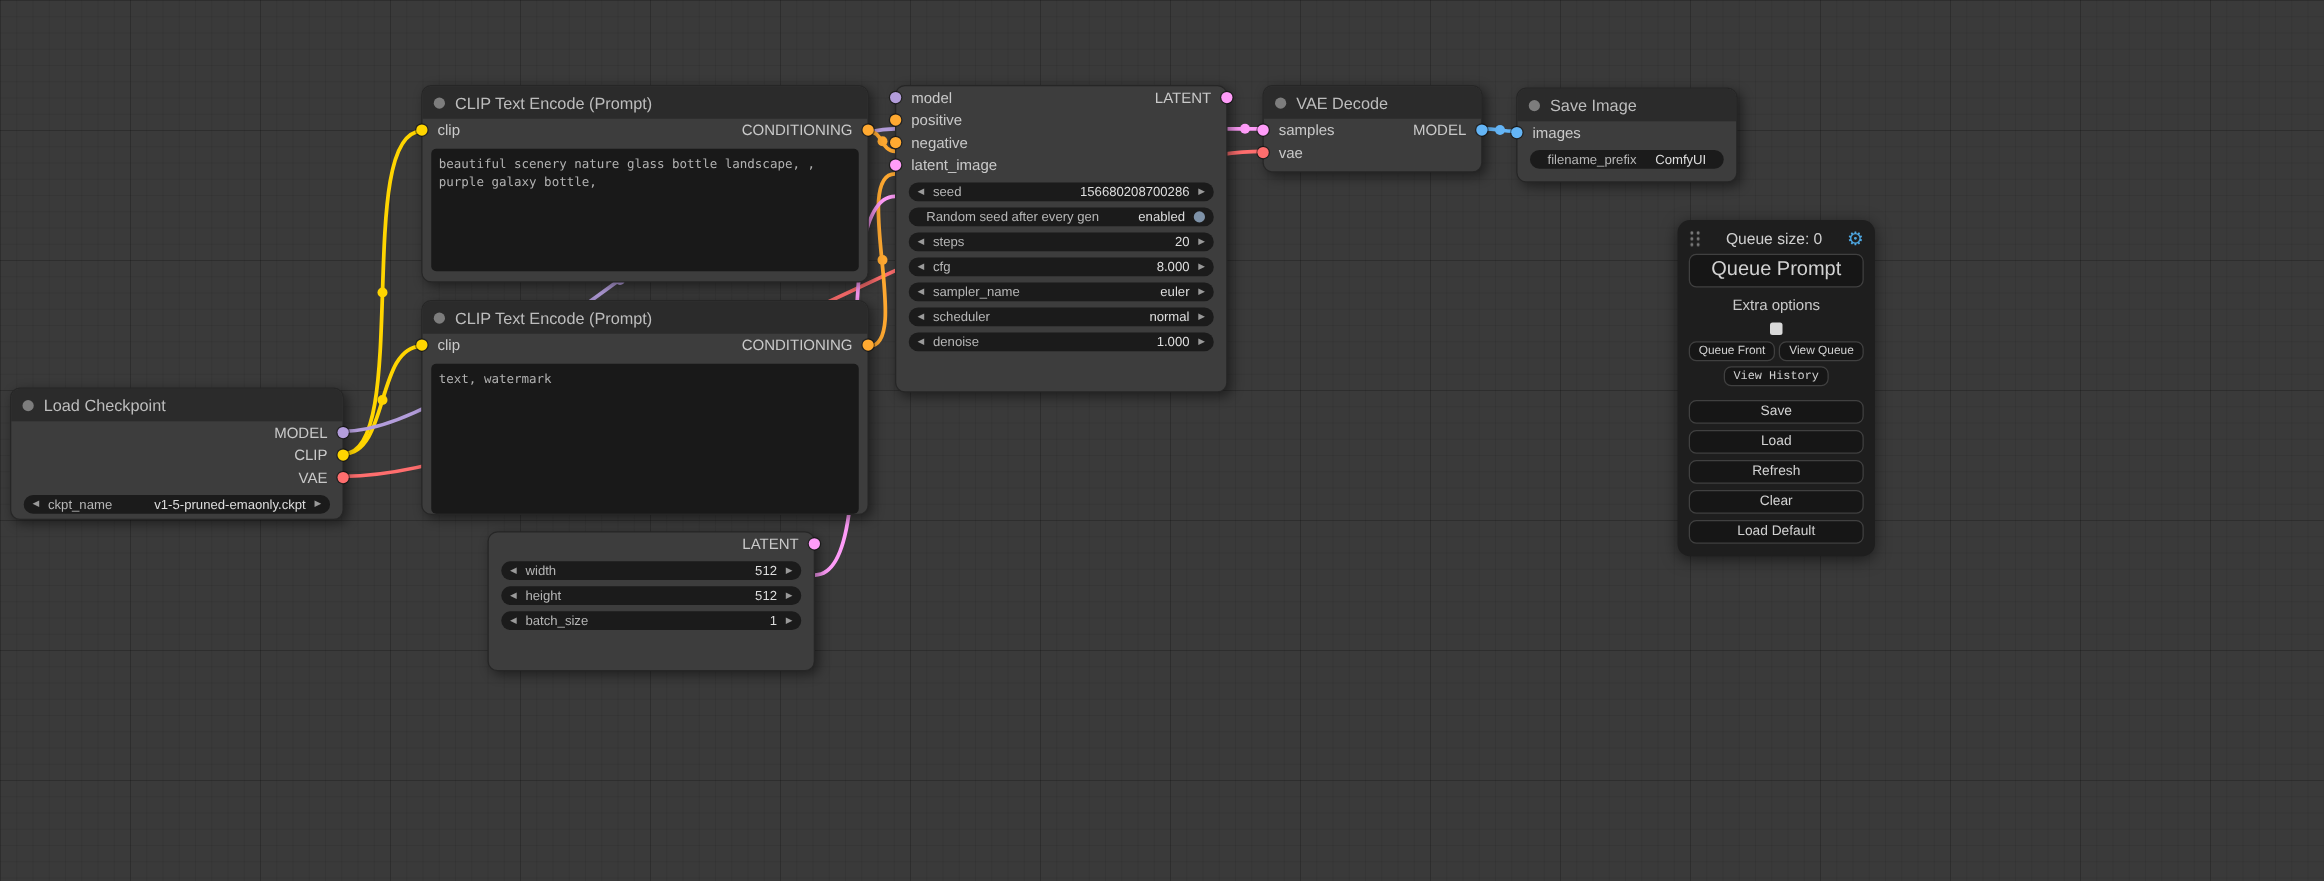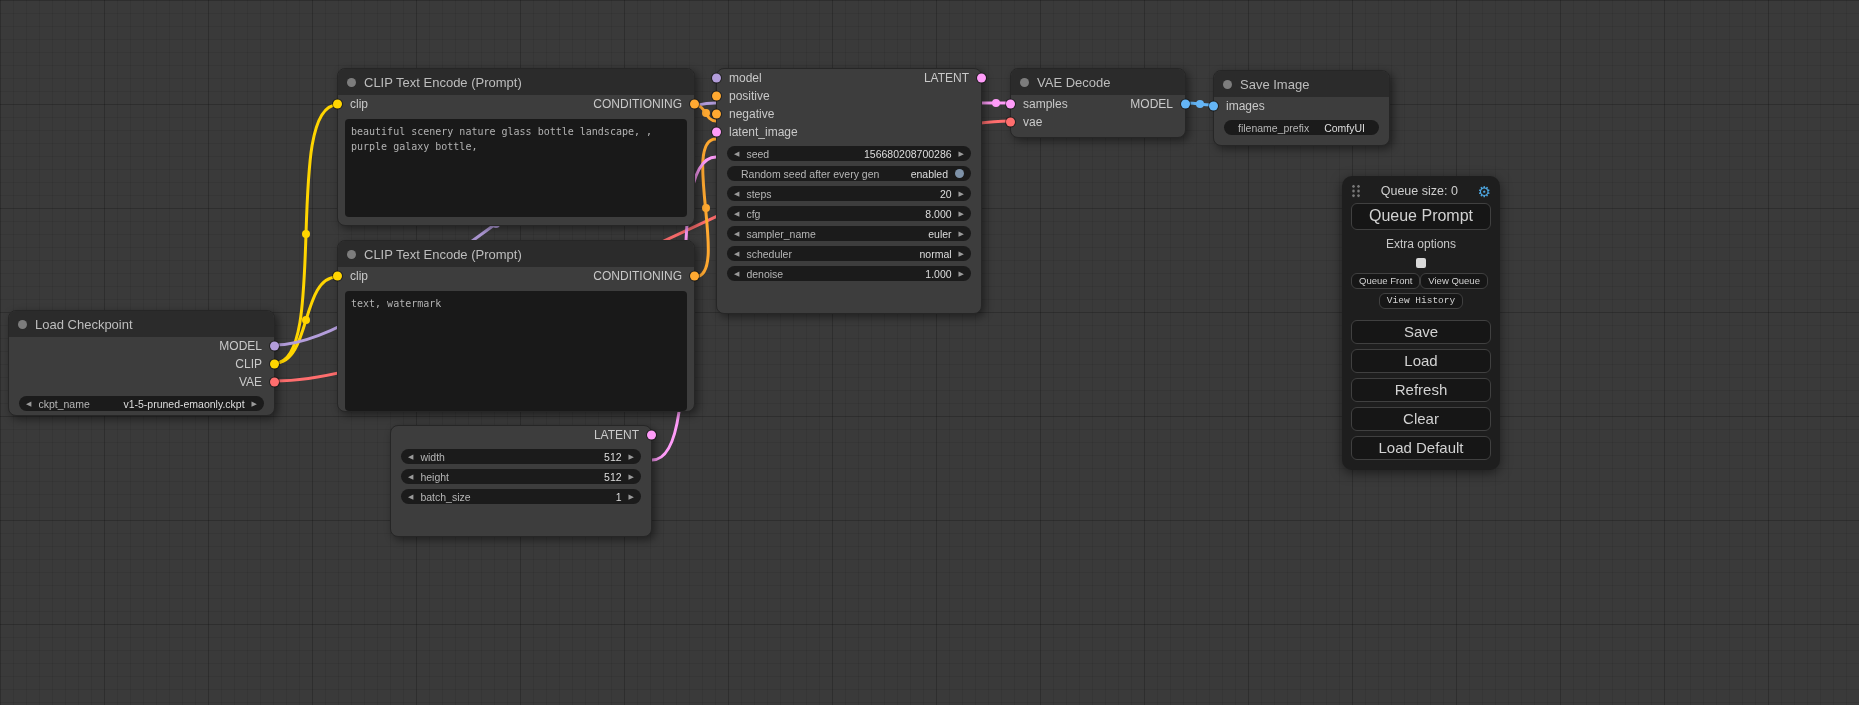--- a/index.html
+++ b/index.html
@@ -46,26 +46,26 @@
 
   .menu{position:absolute;left:1342px;top:176px;width:158px;z-index:3;background:#1e1e1e;
         border-radius:10px;padding:7px 9px 10px;box-shadow:0 3px 12px rgba(0,0,0,.5);color:#c9c9c9;}
   .menu-top{display:flex;align-items:center;height:16px;margin-bottom:4px;}
   .drag-handle{width:10px;height:14px;background-image:radial-gradient(circle,#787878 1.1px,transparent 1.5px);
         background-size:5px 4.7px;}
   .queue-size{flex:1;text-align:center;font-size:12.5px;color:#cfcfcf;}
   .gear{font-size:15px;color:var(--gear);line-height:1;cursor:pointer;}
   .menu button{display:block;font-family:inherit;background:#161616;border:1px solid #404040;
         border-radius:6px;color:#d2d2d2;cursor:pointer;}
-  .btn-big{width:100%;font-size:15px;padding:2px 0 3px;}
+  .btn-big{width:100%;font-size:11px;padding:2px 0 3px;}
   .btn-queue{margin-top:4px;font-size:16px;padding:3px 0 4px;}
   .extra{display:flex;align-items:center;justify-content:center;gap:7px;font-size:12px;
         margin:7px 0 5px;color:#c9c9c9;flex-direction:column;}
   .checkbox{width:10px;height:10px;background:#d9d9d9;border-radius:2px;cursor:pointer;}
-  .small-row{display:flex;margin-bottom:4px;}
+  .small-row{display:flex;justify-content:space-between;margin-bottom:4px;}
   .small-row.center{justify-content:center;font-family:Liberation Mono, monospace;}
   .btn-small{font-size:9.5px;padding:1px 7px 2px;border-radius:8px;}
   .actions{margin-top:11px;display:flex;flex-direction:column;gap:5px;}
 </style>
 </head>
 <body>
 
 <svg id="wires" width="1859" height="705">
   <path class="w-clip" d="M275,363 C329,363 283,105 337,105"></path>
   <path class="w-clip" d="M275,363 C311,363 301,277 337,277"></path>

